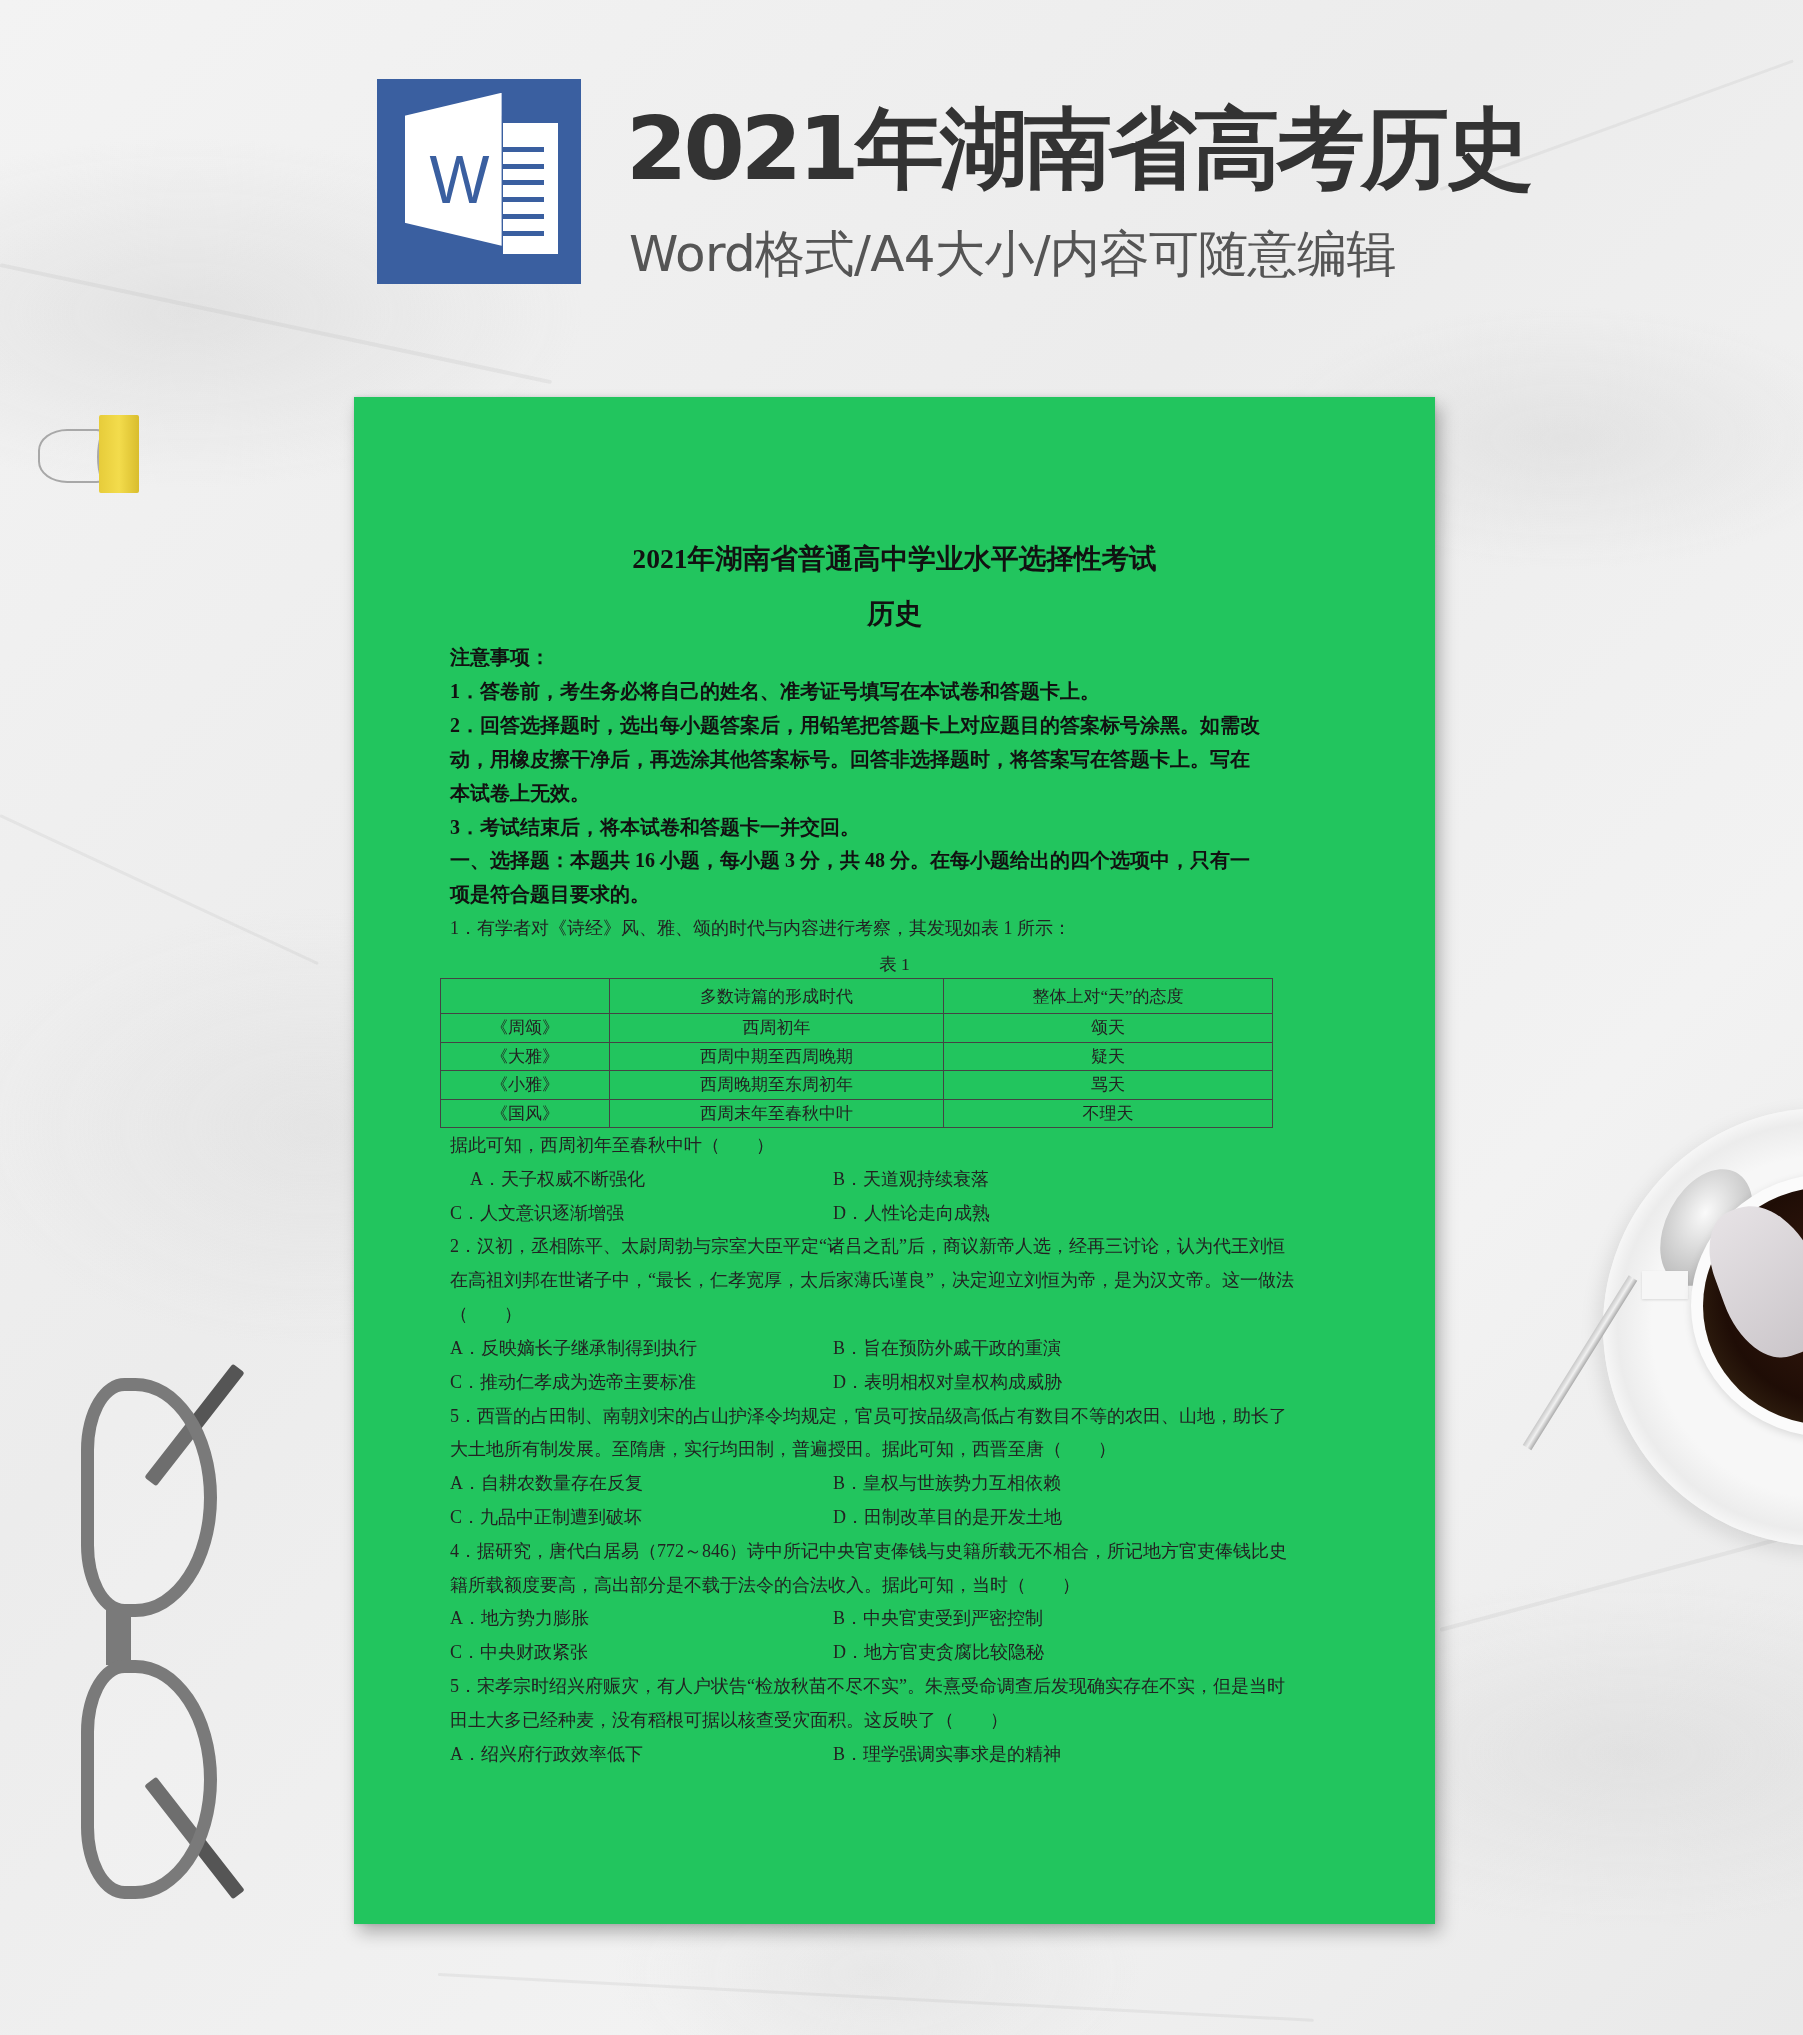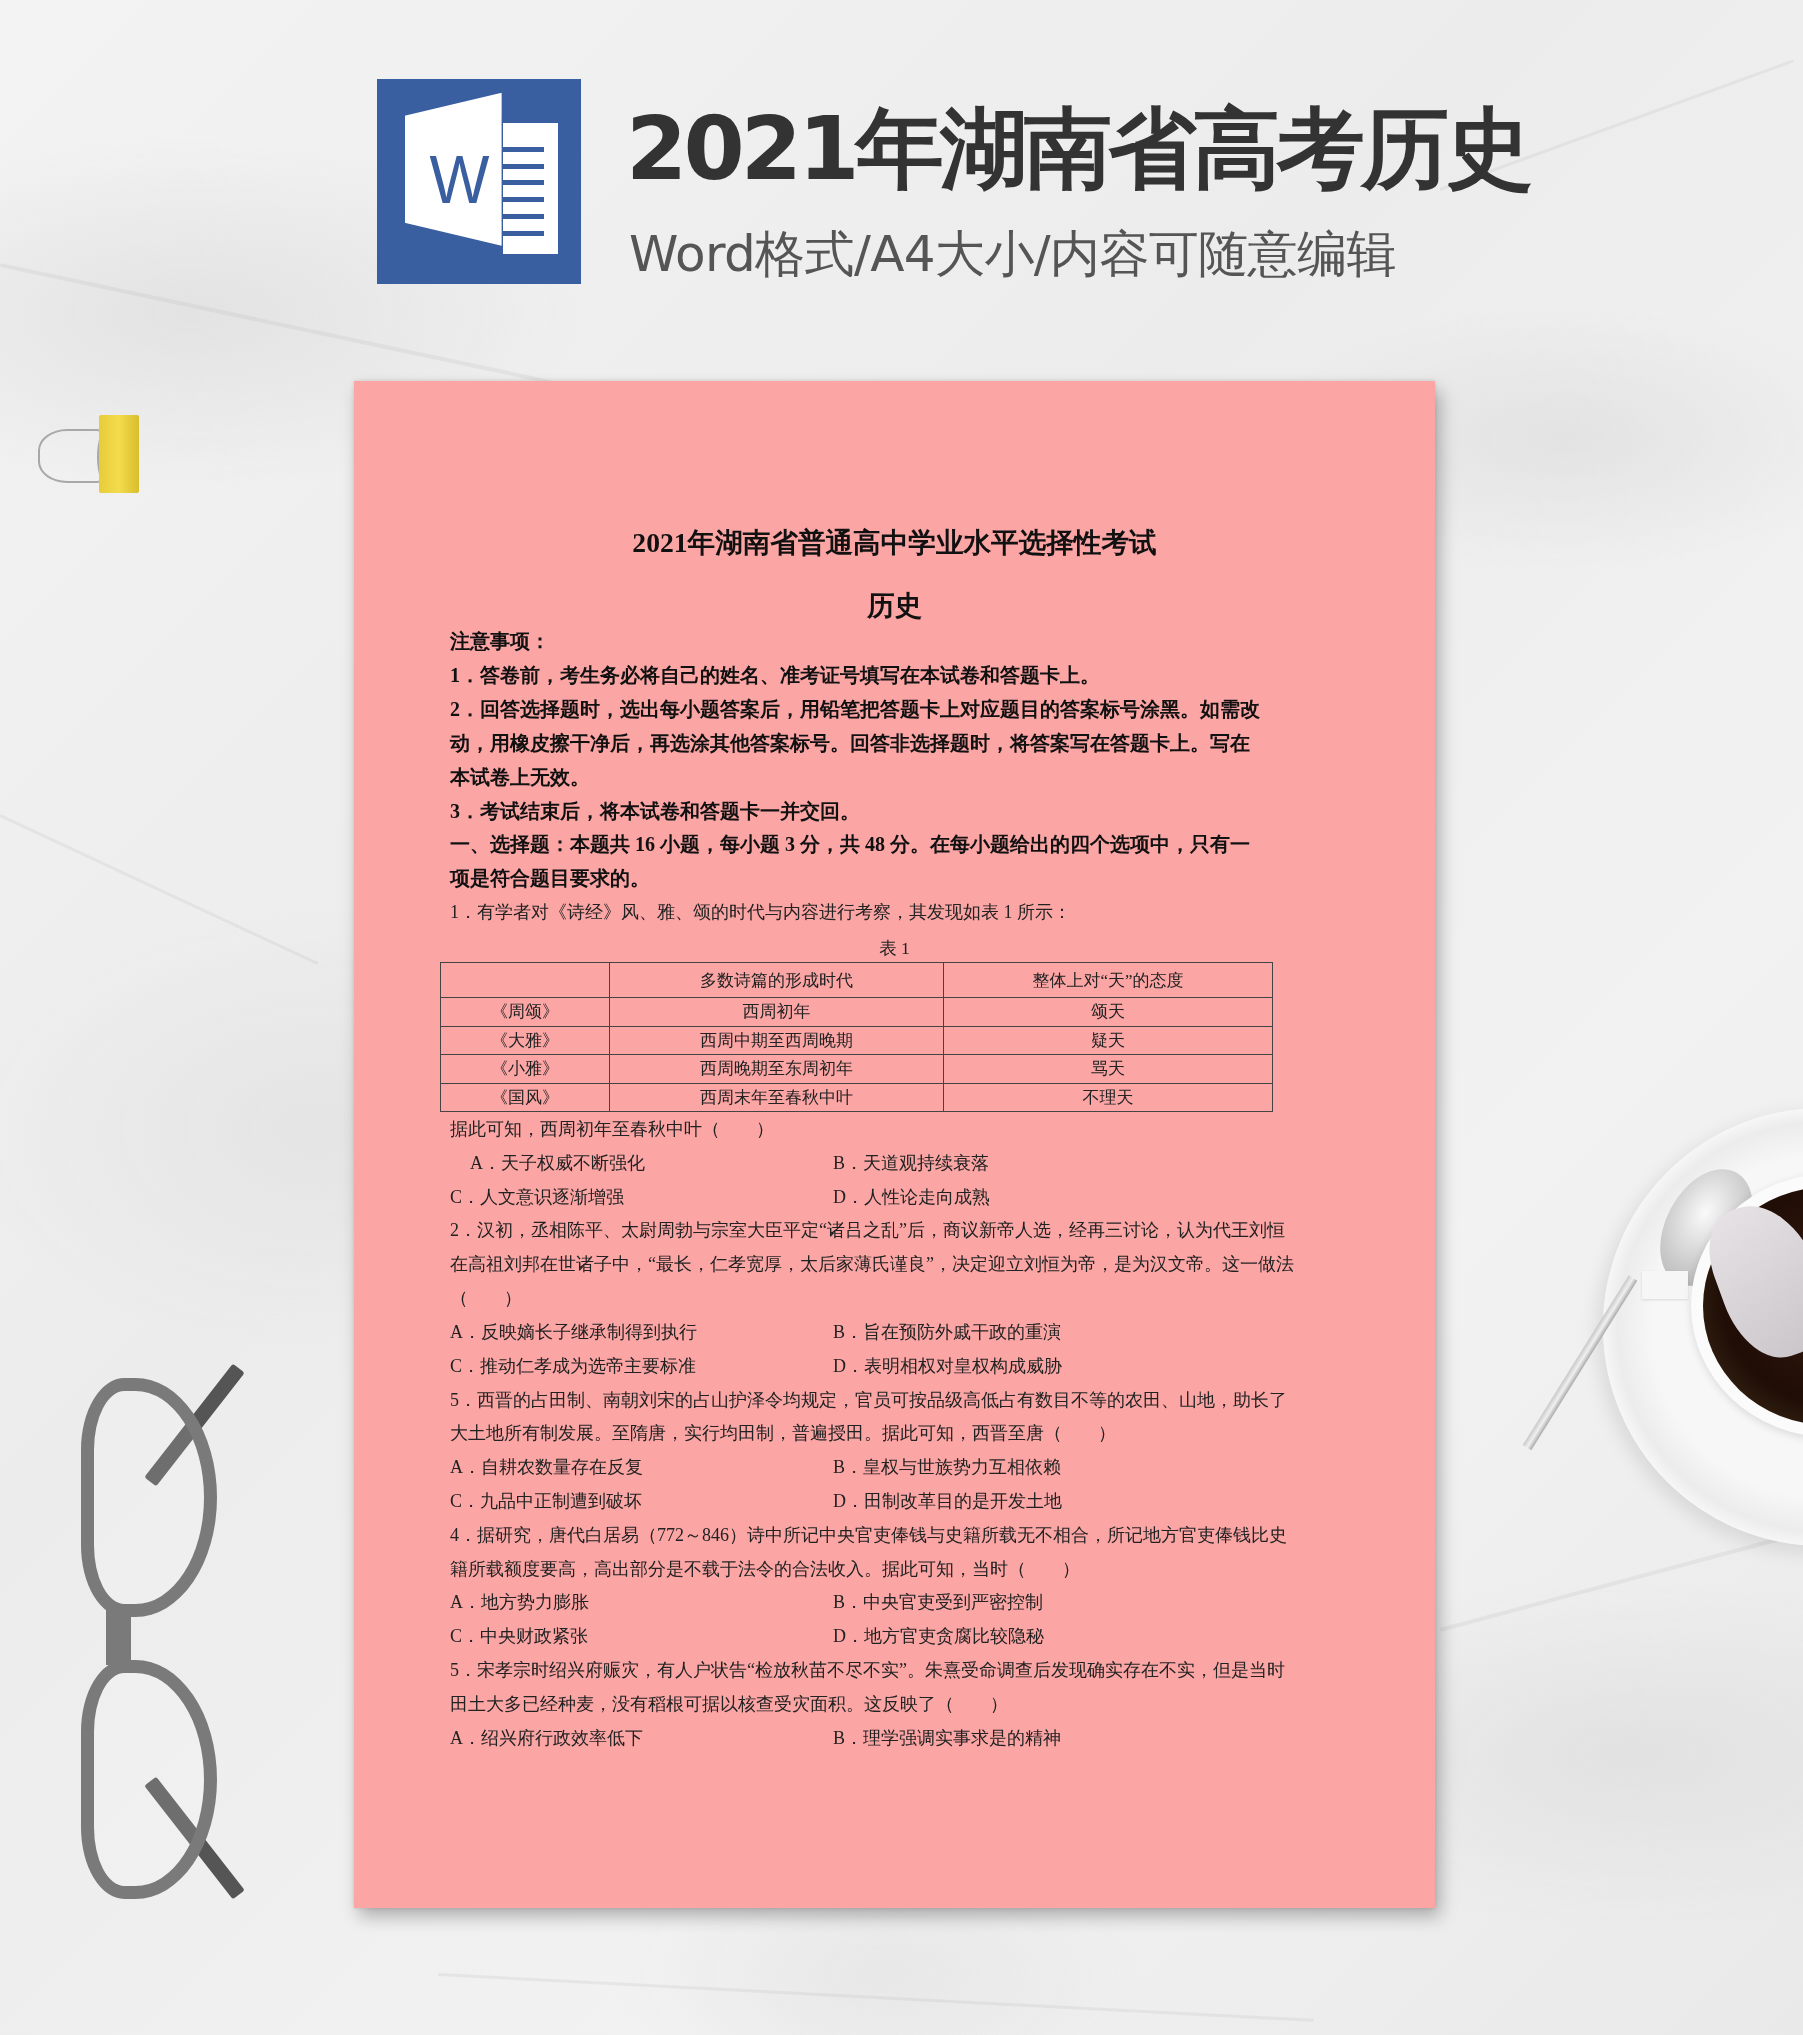--- a/index.html
+++ b/index.html
@@ -50,26 +50,26 @@
   .spoon-handle { position:absolute; left:1628px; top:1278px; width:10px; height:200px; background:linear-gradient(90deg,#c8c8c8,#f0f0f0,#aaa); transform:rotate(32deg); transform-origin:top center; }
   .cup { position:absolute; left:1691px; top:1174px; width:276px; height:263px; border-radius:50%; background:#fbfbfb;
     box-shadow:0 2.5px 8.8px rgba(0,0,0,0.12); }
   .coffee { position:absolute; left:1703px; top:1187px; width:250px; height:238px; border-radius:50%;
     background:radial-gradient(ellipse at 55% 45%, #3a1c10 0%, #1f0d06 60%, #3a2a15 88%, #8a6a3e 96%, #1f0d06 100%); }
   .reflection { position:absolute; left:1719px; top:1202px; width:100px; height:157px; border-radius:40% 60% 50% 50%;
     background:linear-gradient(160deg, #e7e3e6 0%, #c9c4c8 100%); transform:rotate(-20deg); }
   .cup-handle { position:absolute; left:1642px; top:1271px; width:46px; height:27.6px; background:#f6f6f6; box-shadow:0 1.3px 2.5px rgba(0,0,0,0.12); }
 
   
-  .paper { position:absolute; left:354px; top:381px; width:1081px; height:1527px; background:#fca5a5;
+  .paper { position:absolute; left:354px; top:397px; width:1081px; height:1527px; background:#22c55e;
     box-shadow: 5px 8.8px 16.3px rgba(0,0,0,0.28), 0 0 3.8px rgba(0,0,0,0.12); }
 
   .doc-title { position:absolute; left:0; width:100%; top:143px; text-align:center; font-size:27.6px; font-weight:bold; color:#111;
     font-family:"Liberation Serif","DejaVu Serif",serif; }
-  .doc-subject { position:absolute; left:0; width:100%; top:198px; text-align:center; font-size:27.6px; font-weight:bold; color:#111;margin-top:8px; }
+  .doc-subject { position:absolute; left:0; width:100%; top:198px; text-align:center; font-size:27.6px; font-weight:bold; color:#111; }
 
   .line { position:absolute; left:96px; font-size:20px; color:#111; white-space:nowrap; line-height:1; }
   .bold { font-weight:bold; }
   .reg { font-weight:normal; color:#222; font-size:18px; }
   .opt-b { left:479px; }
 
   .table-caption { position:absolute; left:0; width:100%; top:555px; text-align:center; font-size:17.5px; color:#222; }
   table.t1 { position:absolute; left:86px; top:581px; width:833px; border-collapse:collapse; font-size:17px; color:#222; }
   table.t1 td { border:1.3px solid #444; text-align:center; padding:0; }
   table.t1 tr.h td { height:34px; }

